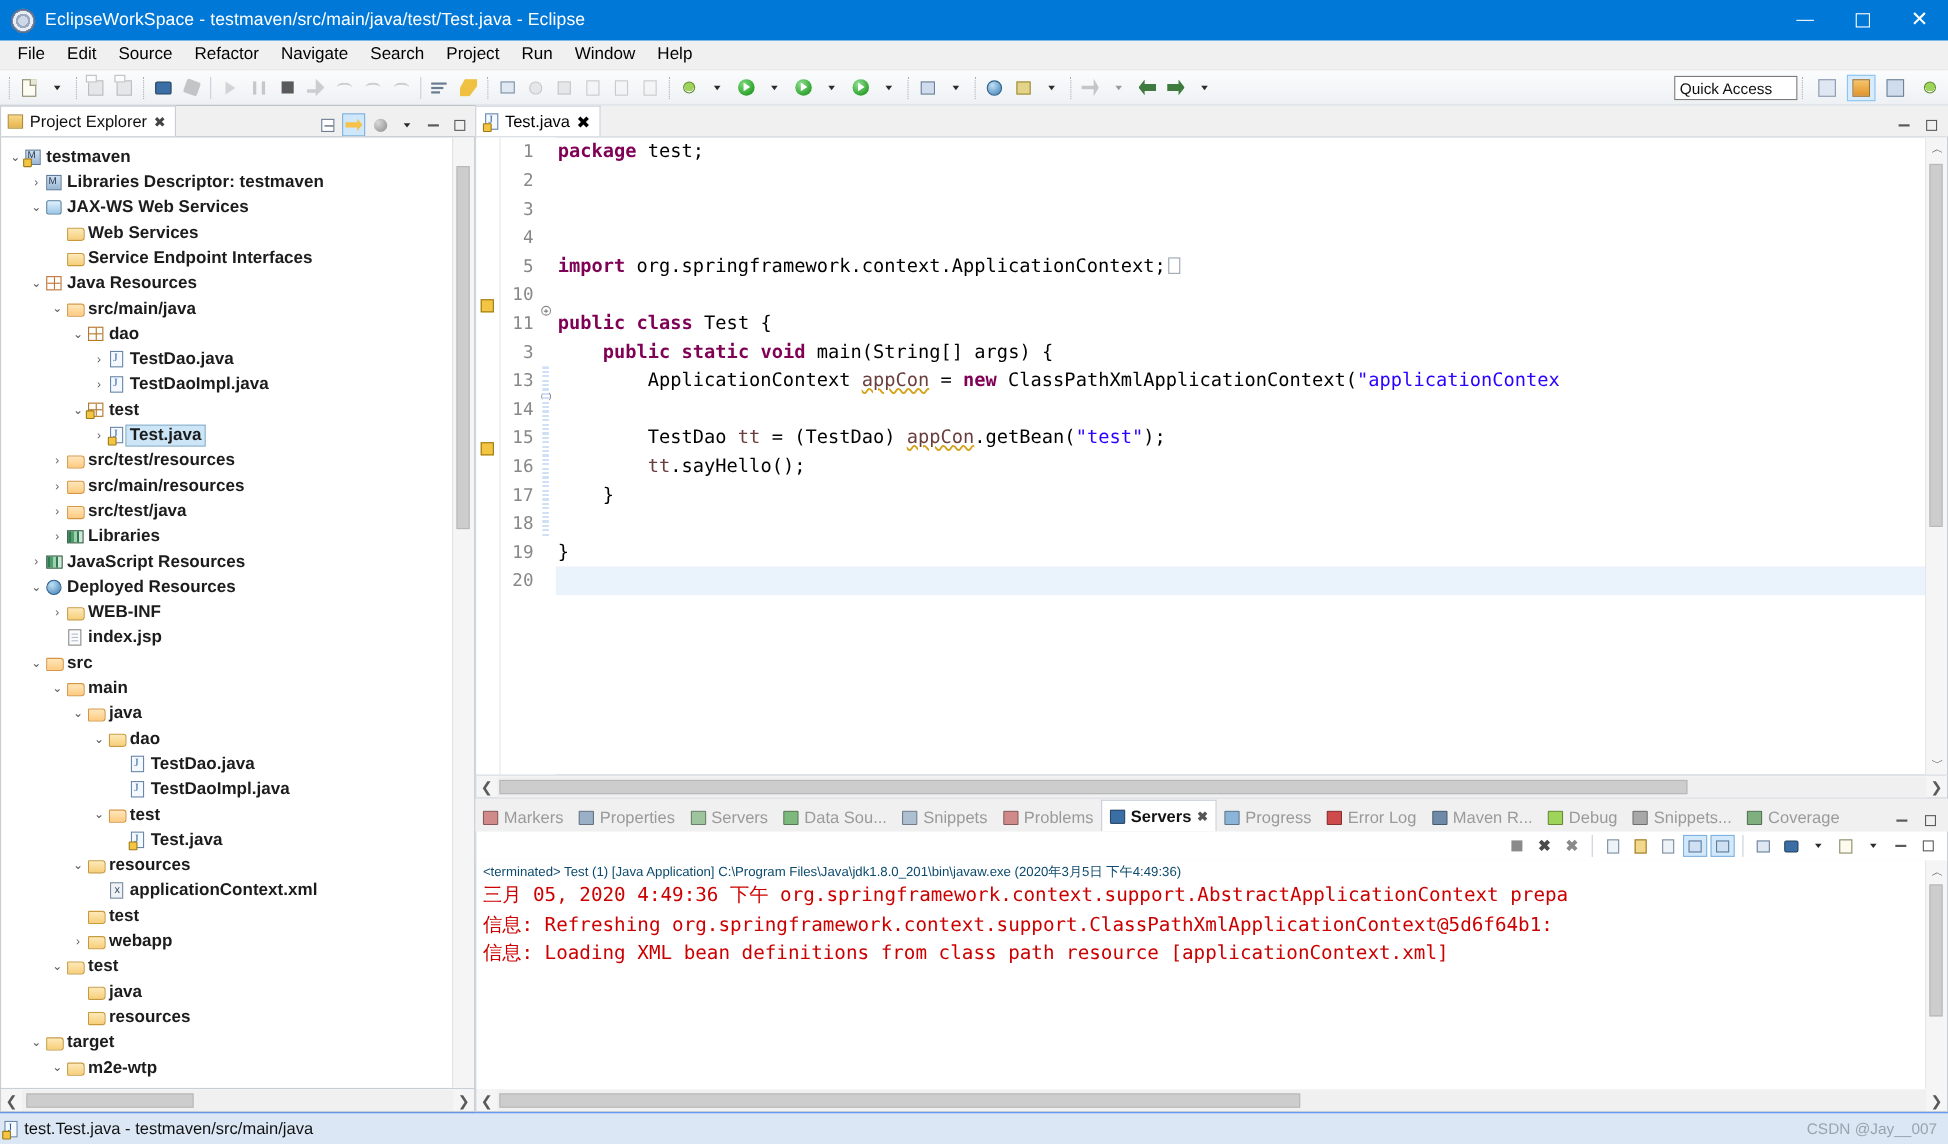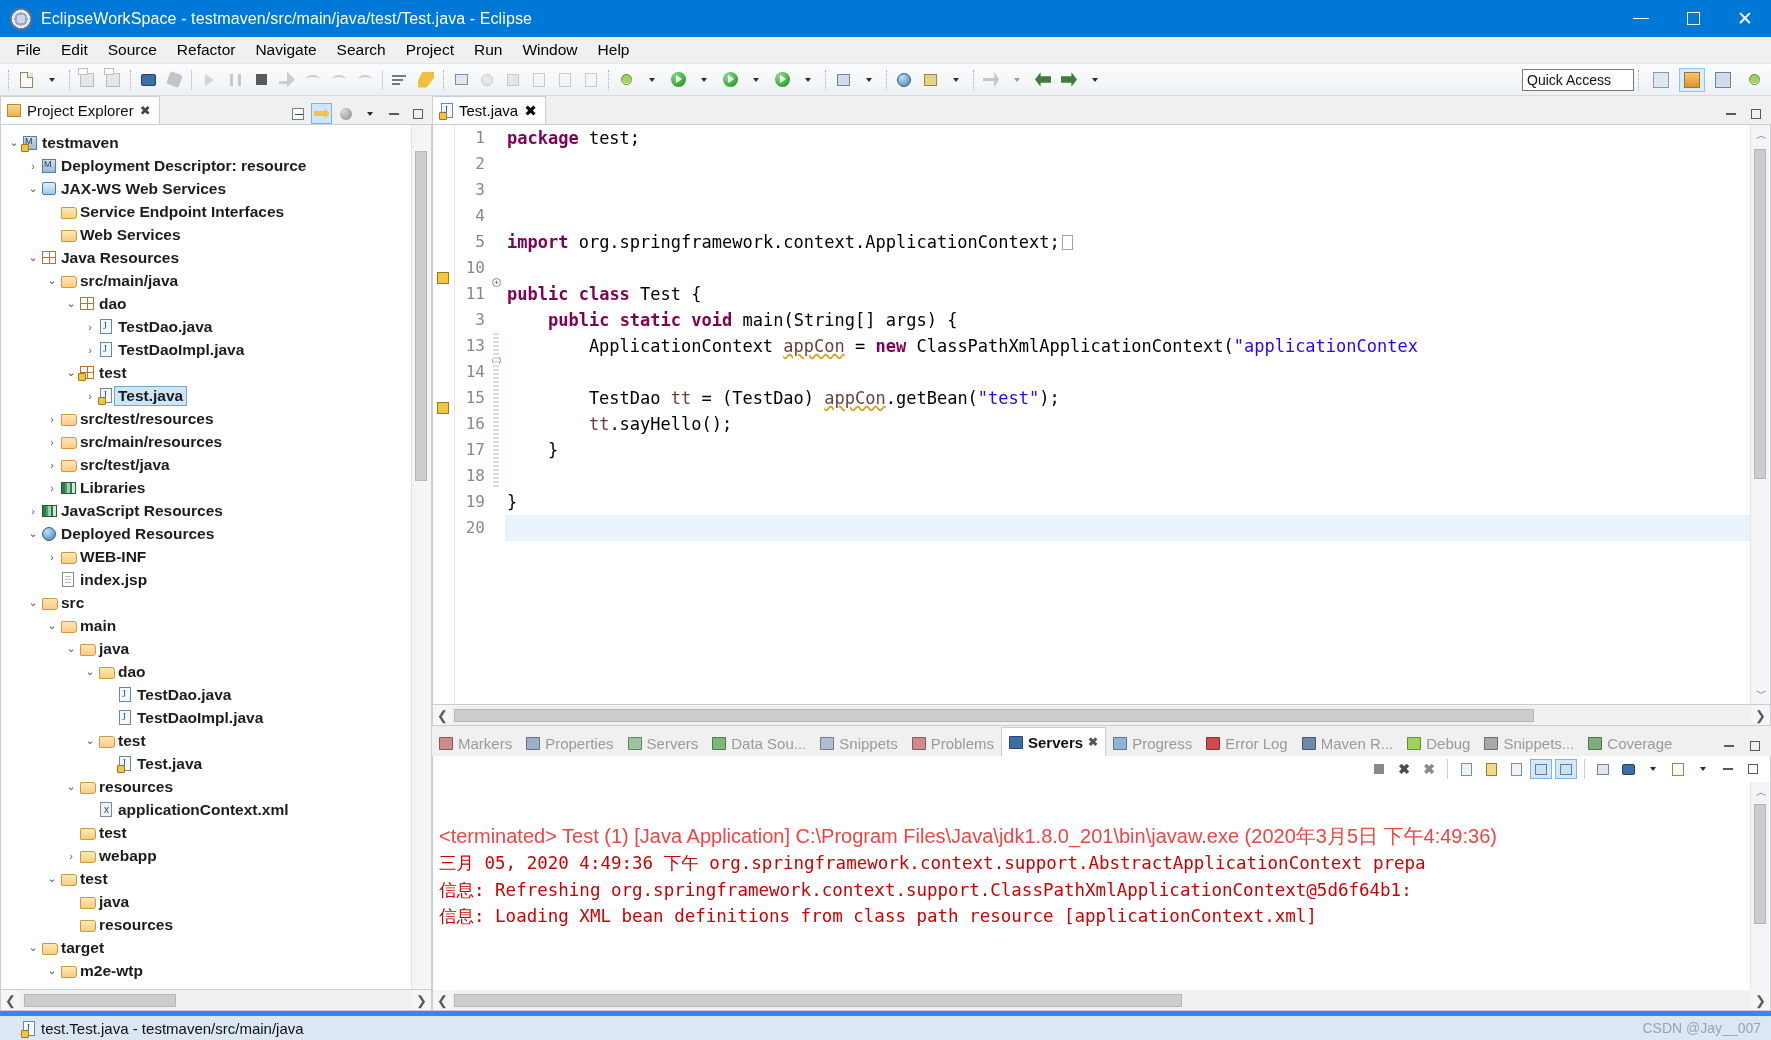--- a/index.html
+++ b/index.html
@@ -215,39 +215,39 @@
   #cn-toolrow {
     height:26px; background:#fff; border-left:1px solid #c8ced6; border-right:1px solid #c8ced6;
     display:flex; align-items:center; justify-content:flex-end; gap:3px; padding-right:6px;
   }
   .cbtn { width:22px;height:20px;display:flex;align-items:center;justify-content:center; }
   .cbtn.on { background:#d2e9fb; border:1px solid #7fb2dd; }
   #cn-body {
     flex:1; background:#fff; border-left:1px solid #c8ced6; border-right:1px solid #c8ced6;
     position:relative; overflow:hidden; padding:2px 0 0 6px;
   }
-  #cn-head { font-size:20px; color:#ef4444; white-space:nowrap;margin-top:39px; }
+  #cn-head { font-size:12px; color:#0c4a6e; white-space:nowrap; }
   #cn-out {
     font-family:"DejaVu Sans Mono", monospace; font-size:17.5px; line-height:26.5px;
     color:#cc0000; white-space:nowrap;
   }
   #hl-box {
     position:absolute; left:-4px; top:128px; width:278px; height:49px;
     border:2.5px solid #ff0000; background:#fff; z-index:3;
     display:flex; align-items:center; padding-left:14px;
     font-family:"DejaVu Sans Mono", monospace; font-size:17.5px; color:#000;
   }
   #cn-vscroll { position:absolute; right:0; top:0; bottom:0; width:20px; background:#f5f5f5; border-left:1px solid #e6e6e6; }
   #cn-hscroll { height:21px; background:#f5f5f5; border:1px solid #c8ced6; border-top:none; display:flex; align-items:center; }
 
   
   #statusbar {
     height:29px; background:#dce7f5; display:flex; align-items:center;
-    padding-left:23px; gap:6px; font-size:15px; color:#111;
-    border-top:5px solid #3b82f6;
+    padding-left:4px; gap:6px; font-size:15px; color:#111;
+    border-top:1px solid #3b82f6;
   }
   #csdn { margin-left:auto; padding-right:10px; color:#9aa4ae; font-size:14px; }
 </style>
 </head>
 <body>
 
 <div id="titlebar">
   <div class="tb-icon"></div>
   <div id="title-text">EclipseWorkSpace - testmaven/src/main/java/test/Test.java - Eclipse</div>
   <div id="win-btns">
@@ -463,42 +463,42 @@
                 <i class="warnbadge"></i>
               </span>
             </span>
             <span class="lbl">testmaven</span>
           </div>
           <div class="row" style="padding-left: 25px;">
             <span class="arrow">›</span>
             <span class="ti">
               <span class="mvn" style="position: relative;"></span>
             </span>
-            <span class="lbl">Deployment Descriptor: resource</span>
+            <span class="lbl">Libraries Descriptor: testmaven</span>
           </div>
           <div class="row" style="padding-left: 25px;">
             <span class="arrow">⌄</span>
             <span class="ti">
               <span class="wsico" style="position: relative;"></span>
             </span>
             <span class="lbl">JAX-WS Web Services</span>
           </div>
           <div class="row" style="padding-left: 44px;">
             <span class="arrow"></span>
             <span class="ti">
               <span class="fold" style="position: relative;"></span>
             </span>
+            <span class="lbl">Web Services</span>
+          </div>
+          <div class="row" style="padding-left: 44px;">
+            <span class="arrow"></span>
+            <span class="ti">
+              <span class="fold" style="position: relative;"></span>
+            </span>
             <span class="lbl">Service Endpoint Interfaces</span>
-          </div>
-          <div class="row" style="padding-left: 44px;">
-            <span class="arrow"></span>
-            <span class="ti">
-              <span class="fold" style="position: relative;"></span>
-            </span>
-            <span class="lbl">Web Services</span>
           </div>
           <div class="row" style="padding-left: 25px;">
             <span class="arrow">⌄</span>
             <span class="ti">
               <span class="pkg" style="position: relative; filter: hue-rotate(-8deg);"></span>
             </span>
             <span class="lbl">Java Resources</span>
           </div>
           <div class="row" style="padding-left: 44px;">
             <span class="arrow">⌄</span>

